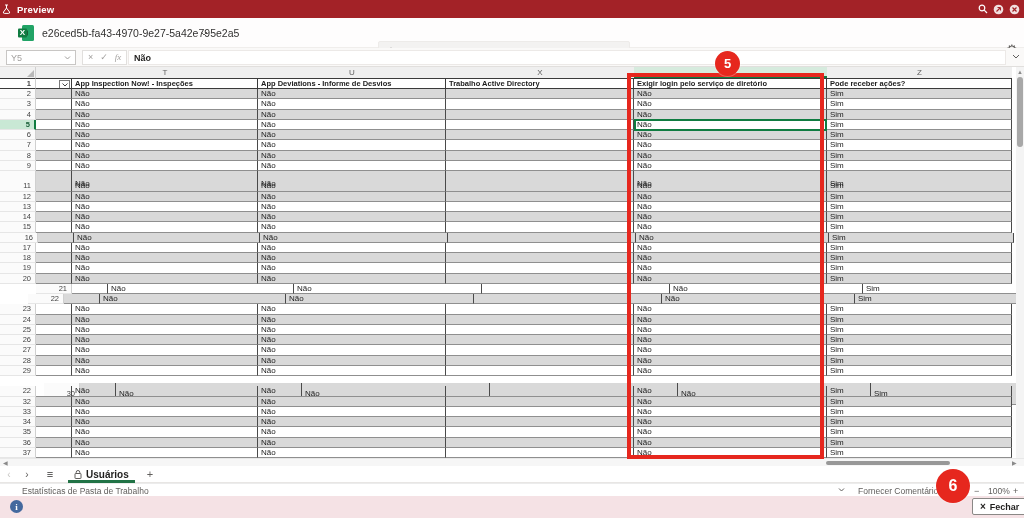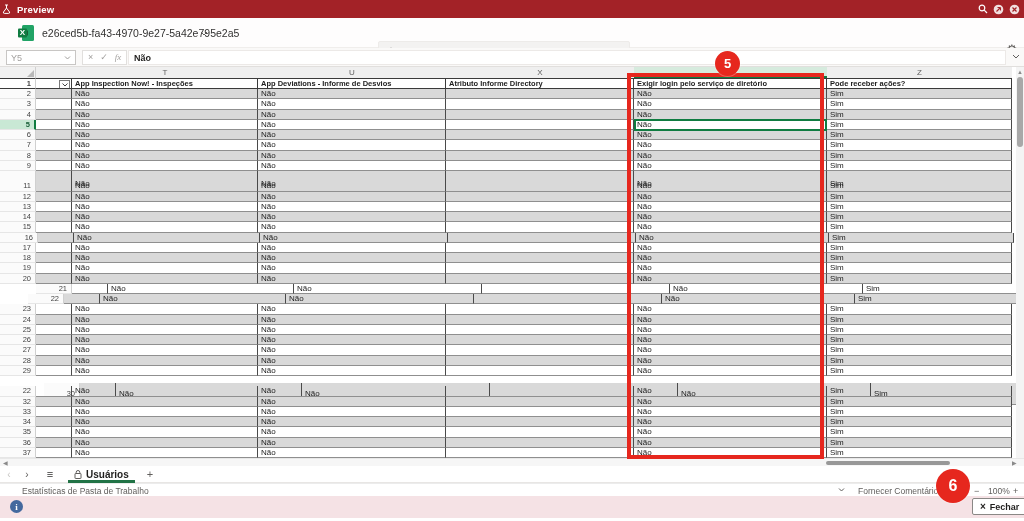--- a/index.html
+++ b/index.html
@@ -200,21 +200,21 @@
         <div class="cell rowhdr" style="width: 36px;">1</div>
         <div class="cell dcell" style="width: 36px; position: relative;">
           <div class="" id="filter-btn" style="right: 1px; top: 1px;">
             <svg width="6" height="4" viewBox="0 0 6 4">
               <path d="M0.5 0.5l2.5 2.5 2.5-2.5" fill="none" stroke="#444" stroke-width="1"></path>
             </svg>
           </div>
         </div>
         <div class="cell dcell" style="width: 186px; position: relative;">App Inspection Now! - Inspeções</div>
         <div class="cell dcell" style="width: 188px; position: relative;">App Deviations - Informe de Desvios</div>
-        <div class="cell dcell" style="width: 188px; position: relative;">Atributo Informe Directory</div>
+        <div class="cell dcell" style="width: 188px; position: relative;">Trabalho Active Directory</div>
         <div class="cell dcell" style="width: 193px; position: relative;">Exigir login pelo serviço de diretório</div>
         <div class="cell dcell" style="width: 185px; position: relative;">Pode receber ações?</div>
       </div>
       <div class="grow" style="top: 22px; height: 10.25px;">
         <div class="cell rowhdr" style="width: 36px;">2</div>
         <div class="cell dcell band" style="width: 36px;"></div>
         <div class="cell dcell band" style="width: 186px;">Não</div>
         <div class="cell dcell band" style="width: 188px;">Não</div>
         <div class="cell dcell band" style="width: 188px;"></div>
         <div class="cell dcell band" style="width: 193px;">Não</div>

